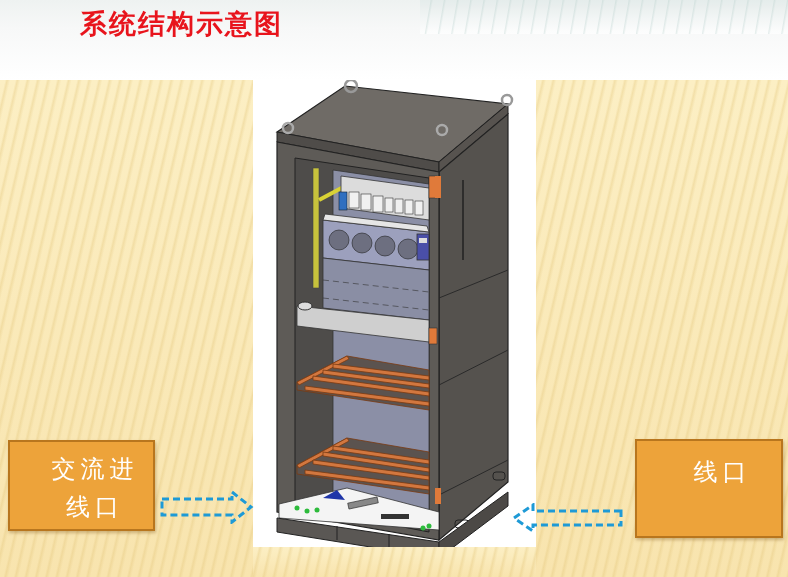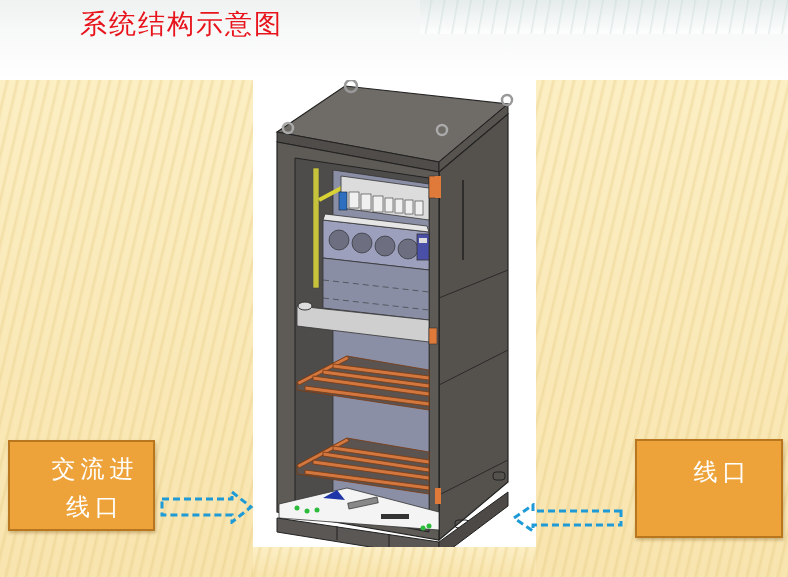--- a/index.html
+++ b/index.html
@@ -14,21 +14,21 @@
   }
   .header-sheen {
     position: absolute; left: 420px; top: 0; width: 368px; height: 34px;
     background:
       repeating-linear-gradient(100deg, rgba(160,190,185,0.0) 0px, rgba(160,190,185,0.0) 10px, rgba(170,200,195,0.35) 11px, rgba(160,190,185,0.0) 13px),
       linear-gradient(180deg, #e3ebea 0%, #ffffff 100%);
     opacity: 0.8;
   }
   .slide-title {
     position: absolute; left: 80px; top: 6px;
-    font-size: 27px; font-weight: normal; color: #e8141c; letter-spacing: 2px;
+    font-size: 27px; font-weight: bold; color: #e8141c; letter-spacing: 2px;
     font-family: "DejaVu Sans", sans-serif;
   }
   .stripes {
     position: absolute; top: 80px; height: 497px;
     background:
       repeating-linear-gradient(103deg,
         rgba(255,255,255,0.00) 0px,
         rgba(255,255,255,0.00) 5px,
         rgba(226,196,120,0.35) 7px,
         rgba(255,255,255,0.00) 10px),

